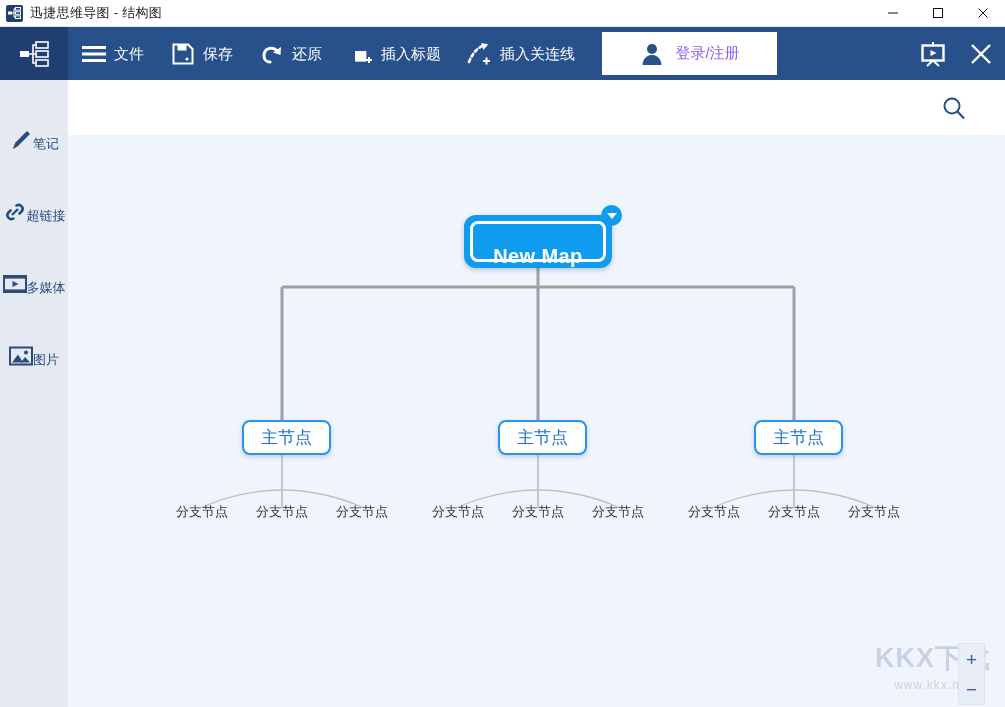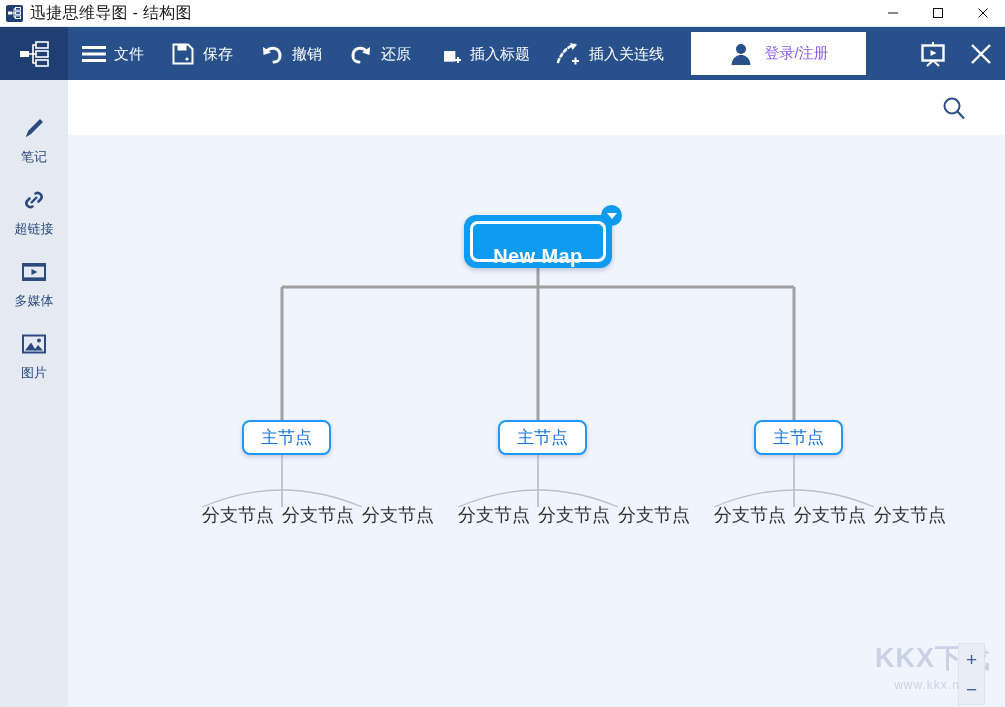--- a/index.html
+++ b/index.html
@@ -14,21 +14,21 @@
   .titlebar {
     position: absolute; left: 0; top: 0; width: 1005px; height: 27px;
     background: #ffffff; border-bottom: 1px solid #dfe3ea;
     display: flex; align-items: center;
   }
   .title-logo {
     width: 17px; height: 17px; margin-left: 6px; margin-right: 7px;
     background: #1f3f73; border-radius: 2px;
     display: flex; align-items: center; justify-content: center;
   }
-  .title-text { font-size: 16px; color: #1b1b1b; letter-spacing: .3px; }
+  .title-text { font-size: 13px; color: #1b1b1b; letter-spacing: .3px; }
   .win-controls { margin-left: auto; display: flex; height: 27px; }
   .win-btn {
     width: 45px; height: 27px; display: flex; align-items: center;
     justify-content: center; font-size: 13px; color: #101010;
   }
 
   
   .toolbar {
     position: absolute; left: 0; top: 27px; width: 1005px; height: 53px;
     background: #28518c; display: flex; align-items: center;
@@ -65,21 +65,21 @@
     justify-content: flex-end; padding-right: 38px;
   }
   .search-ico { width: 26px; height: 26px; color: #2c4f86; }
 
   
   .sidebar {
     position: absolute; left: 0; top: 80px; width: 68px; height: 627px;
     background: #e5eaf2; padding-top: 24px;
   }
   .side-item {
-    width: 68px; height: 72px; display: flex; flex-direction: column;
+    width: 68px; height: 72px; display: flex; 
     align-items: center; justify-content: center; color: #2b4a7e;
   }
   .side-ico { height: 26px; display: flex; align-items: center; justify-content: center; }
   .side-label { font-size: 13px; margin-top: 7px; color: #2b4a7e; }
 
   
   .canvas {
     position: absolute; left: 68px; top: 135px; width: 937px; height: 572px;
     background: #f0f4fd; overflow: hidden;
   }
@@ -112,22 +112,22 @@
     margin-top: 1px;
   }
   .main-node {
     height: 35px; padding: 0 17px; background: #ffffff;
     border: 2px solid #2196f3; border-radius: 8px;
     box-shadow: 0 2px 4px rgba(90,110,150,.30);
     display: flex; align-items: center; justify-content: center;
     color: #1471d8; font-size: 17px; white-space: nowrap;
   }
   .branch-node {
-    position: absolute; font-size: 18px; color: #303030;
-    white-space: nowrap; transform: translateX(-50%); margin-left: 36px;
+    position: absolute; font-size: 13px; color: #303030;
+    white-space: nowrap; transform: translateX(-50%);
   }
 
   
   .watermark {
     position: absolute; left: 800px; top: 505px; width: 130px;
     text-align: center; color: #c9d2e4; pointer-events: none; user-select: none;
   }
   .wm-main { font-size: 27px; font-weight: bold; letter-spacing: 1px; }
   .wm-sub { font-size: 12px; margin-top: 2px; letter-spacing: 1px; }
   .zoombar {
@@ -200,29 +200,20 @@
       <span class="tb-ico">
         <svg width="22" height="22" viewBox="0 0 22 22">
           <path d="M1.5 1.5 H16 L20.5 6 V20.5 H1.5 Z" fill="none" stroke="#fff" stroke-width="2"></path>
           <rect x="5.5" y="1.5" width="9" height="6" fill="#fff"></rect>
           <circle cx="15" cy="16" r="1.6" fill="#fff"></circle>
         </svg>
       </span>
       <span class="tb-label">保存</span>
     </div>
 
-    <div class="tb-item">
-      <span class="tb-ico">
-        <svg width="24" height="22" viewBox="0 0 24 22">
-          <path d="M6 9 C10 3, 20 4, 20 13 C20 17, 17 19, 14 19" fill="none" stroke="#fff" stroke-width="3" stroke-linecap="round"></path>
-          <path d="M3 4 L3.5 12 L11 9.5 Z" fill="#fff"></path>
-        </svg>
-      </span>
-      <span class="tb-label">撤销</span>
-    </div>
 
     <div class="tb-item">
       <span class="tb-ico">
         <svg width="24" height="22" viewBox="0 0 24 22">
           <path d="M18 9 C14 3, 4 4, 4 13 C4 17, 7 19, 10 19" fill="none" stroke="#fff" stroke-width="3" stroke-linecap="round"></path>
           <path d="M21 4 L20.5 12 L13 9.5 Z" fill="#fff"></path>
         </svg>
       </span>
       <span class="tb-label">还原</span>
     </div>

